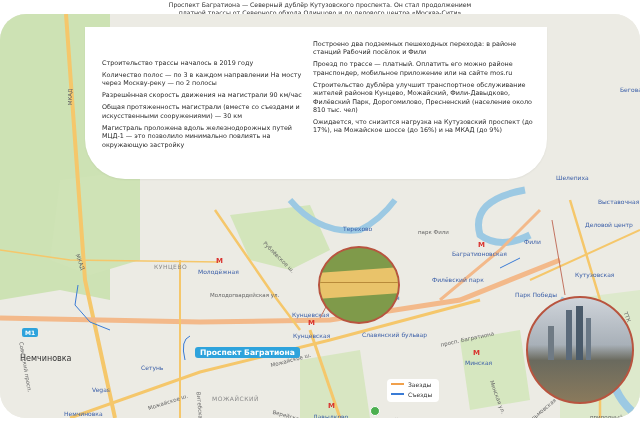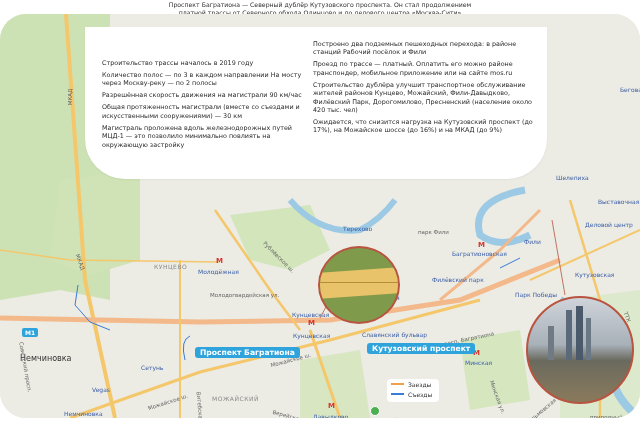--- a/index.html
+++ b/index.html
@@ -108,21 +108,20 @@
   <span class="lbl road" style="left:210px;top:278px">Молодогвардейская ул.</span>
   <span class="lbl road" style="left:272px;top:400px;transform:rotate(15deg)">Верейская ул.</span>
   <span class="lbl road" style="left:480px;top:380px;transform:rotate(70deg)">Минская ул.</span>
   <span class="lbl road" style="left:510px;top:395px;transform:rotate(-40deg)">Мосфильмовская ул.</span>
   <span class="lbl road" style="left:0px;top:350px;transform:rotate(80deg)">Советский просп.</span>
   <span class="lbl road" style="left:180px;top:395px;transform:rotate(85deg)">Витебская ул.</span>
   <span class="lbl road" style="left:622px;top:300px;transform:rotate(70deg)">ТТК</span>
 
   <span class="m1" style="left:22px;top:314px">М1</span>
   <span class="tag" style="left:195px;top:333px">Проспект Багратиона</span>
-  <span class="tag" style="left:367px;top:329px">Кутузовский проспект</span>
 
   <div class="circle" style="left:318px;top:232px;width:78px;height:74px;background:#7f9a4a">
     <div style="position:absolute;left:0;top:22px;width:100%;height:26px;background:#e9c36a;transform:skewY(-4deg)"></div>
     <div style="position:absolute;left:0;top:34px;width:100%;height:1px;background:#b88b3a"></div>
   </div>
 
   <div class="circle" style="left:526px;top:282px;width:104px;height:104px;background:linear-gradient(180deg,#cfd4da 0%,#a8b0b8 45%,#6a6a5e 60%,#8a7a5c 100%)">
     <div style="position:absolute;left:38px;top:12px;width:6px;height:50px;background:#5b6a7a"></div>
     <div style="position:absolute;left:48px;top:8px;width:7px;height:54px;background:#4a5a6a"></div>
     <div style="position:absolute;left:58px;top:20px;width:5px;height:42px;background:#6a7886"></div>
@@ -145,16 +144,16 @@
   <div class="col left">
     <p>Строительство трассы началось в 2019 году</p>
     <p>Количество полос — по 3 в каждом направлении На мосту через Москву-реку — по 2 полосы</p>
     <p>Разрешённая скорость движения на магистрали 90 км/час</p>
     <p>Общая протяженность магистрали (вместе со съездами и искусственными сооружениями) — 30 км</p>
     <p>Магистраль проложена вдоль железнодорожных путей МЦД-1 — это позволило минимально повлиять на окружающую застройку</p>
   </div>
   <div class="col right">
     <p>Построено два подземных пешеходных перехода: в районе станций Рабочий посёлок и Фили</p>
     <p>Проезд  по трассе — платный. Оплатить его можно районе транспондер, мобильное приложение или на сайте mos.ru</p>
-    <p>Строительство дублёра улучшит транспортное обслуживание жителей районов Кунцево, Можайский, Фили-Давыдково, Филёвский Парк, Дорогомилово, Пресненский (население около 420 тыс. чел)</p>
+    <p>Строительство дублёра улучшит транспортное обслуживание жителей районов Кунцево, Можайский, Фили-Давыдково, Филёвский Парк, Дорогомилово, Пресненский (население около 810 тыс. чел)</p>
     <p>Ожидается, что снизится нагрузка на Кутузовский проспект (до 17%), на Можайское шоссе (до 16%) и на МКАД (до 9%)</p>
   </div>
 </div>
 
 </body></html>

